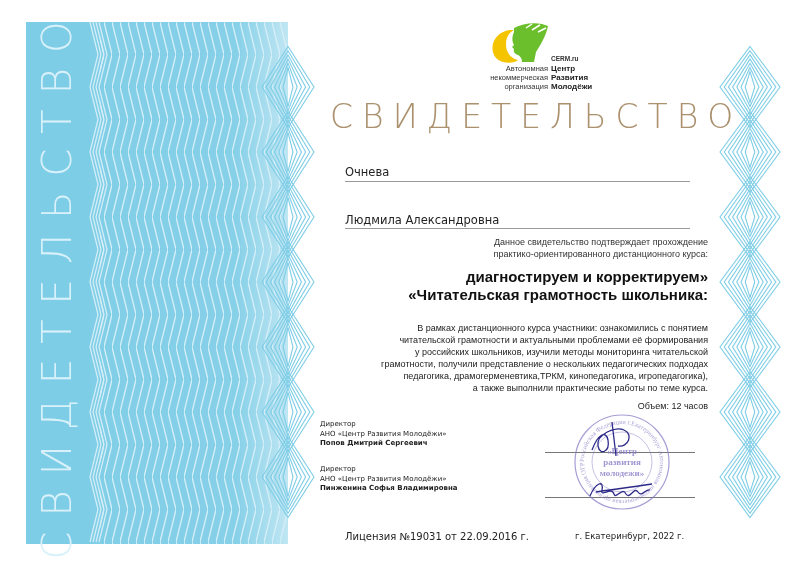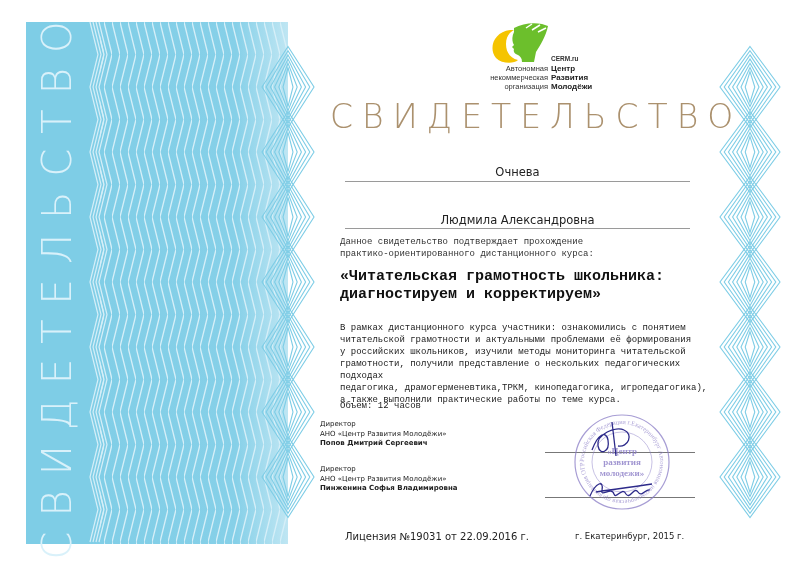--- a/index.html
+++ b/index.html
@@ -41,27 +41,27 @@
 
   
   #cert-title {
     left: 330px; width: 370px; top: 97px; text-align: center;
     font-family: "DejaVu Sans", sans-serif; font-size: 33px; letter-spacing: 9px;
     color: #ab916e; font-weight: 300;
   }
 
   .name-line { position: absolute; left: 345px; width: 345px; border-top: 1.5px solid #9a9a9a; }
   .name-text {
-    position: absolute; left: 345px; width: 345px; text-align: center;
+    position: absolute; left: 345px; width: 345px; text-align: left;
     font-size: 11.5px; color: #222; font-family: "DejaVu Sans", sans-serif;
   }
 
   .center-block {
-    position: absolute; left: 340px; width: 380px; text-align: left;
-    font-family: Liberation Mono, monospace;
+    position: absolute; left: 328px; width: 380px; text-align: right;
+    font-family: Liberation Sans, sans-serif;
   }
   #confirm-text { top: 236px; font-size: 9px; line-height: 12px; color: #333; }
   #course-title { top: 268px; font-size: 15px; line-height: 18px; font-weight: bold; color: #111; }
   #description { top: 310px; font-size: 9px; line-height: 12px; color: #222; margin-top: 12px; }
   #volume { top: 401px; font-size: 9px; color: #222; }
 
   .sig-block {
     position: absolute; left: 320px; width: 200px; 
     font-size: 7px; line-height: 9.5px; color: #222; font-family: "DejaVu Sans", sans-serif;
   }
@@ -234,22 +234,22 @@
 <div class="name-line" style="top:181px"></div>
 <div class="name-text" style="top:213px">Людмила Александровна</div>
 <div class="name-line" style="top:228px"></div>
 
 <div id="confirm-text" class="center-block">
   <div>Данное свидетельство подтверждает прохождение</div>
   <div>практико-ориентированного дистанционного курса:</div>
 </div>
 
 <div id="course-title" class="center-block">
+  <div>диагностируем и корректируем»</div>
   <div>«Читательская грамотность школьника:</div>
-  <div>диагностируем и корректируем»</div>
 </div>
 
 <div id="description" class="center-block">
   <div>В рамках дистанционного курса участники: ознакомились с понятием</div>
   <div>читательской грамотности и актуальными проблемами её формирования</div>
   <div>у российских школьников, изучили методы мониторинга читательской</div>
   <div>грамотности, получили представление о нескольких педагогических подходах</div>
   <div>педагогика, драмогерменевтика,ТРКМ, кинопедагогика, игропедагогика),</div>
   <div>а также выполнили практические работы по теме курса.</div>
 </div>
@@ -284,13 +284,13 @@
     <text x="50" y="53" text-anchor="middle" font-size="9" font-weight="bold" fill="#8a7cc6" opacity="0.8" font-family="Liberation Serif, serif">развития</text>
     <text x="50" y="64" text-anchor="middle" font-size="9" font-weight="bold" fill="#8a7cc6" opacity="0.8" font-family="Liberation Serif, serif">молодежи»</text>
 
     <path d="M20,38 C26,22 34,18 36,28 C38,40 28,44 26,34 C24,22 44,14 52,18 C62,22 56,36 46,34 M40,10 L44,44" fill="none" stroke="#2d2a8a" stroke-width="1.3"></path>
 
     <path d="M18,84 C24,70 32,68 30,78 C28,86 40,74 42,82 C44,88 50,74 54,82 C58,88 62,74 66,80 C70,86 74,76 78,78 M24,80 C34,78 56,76 80,72" fill="none" stroke="#2d2a8a" stroke-width="1.3"></path>
   </svg>
 </div>
 
 <div id="footer-license" class="abs">Лицензия №19031 от 22.09.2016 г.</div>
-<div id="footer-city" class="abs">г. Екатеринбург, 2015 г.</div>
+<div id="footer-city" class="abs">г. Екатеринбург, 2022 г.</div>
 
 </body></html>

